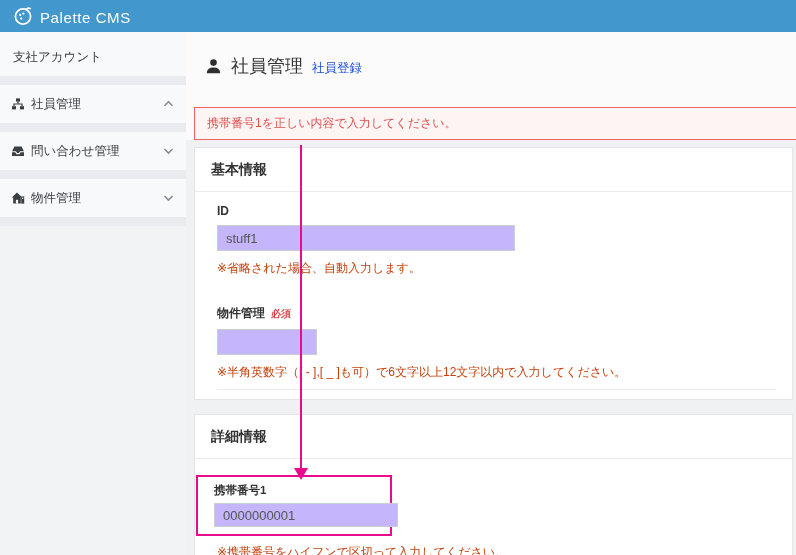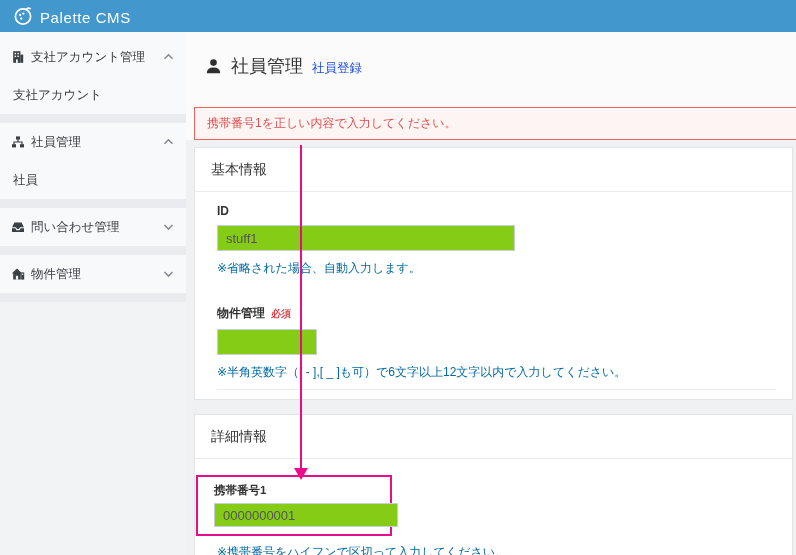--- a/index.html
+++ b/index.html
@@ -42,33 +42,33 @@
   .alert {
     margin:23px 0 0 8px; margin-right:-2px;
     border:1px solid #f16262; background:#fdf4f4; color:#e04f4f;
     font-size:12px; line-height:17px; padding:7px 12px;
   }
 
   .form-region { flex:1; background:#f0f1f2; margin-top:0; padding:7px 3px 0 8px; overflow:hidden; }
 
   .card { background:#fff; border:1px solid #e2e4e6; }
   .card + .card { margin-top:14px; }
-  .card-title { font-size:14px; font-weight:normal; color:#333; padding:13px 16px 12px; border-bottom:1px solid #ececec; }
+  .card-title { font-size:14px; font-weight:bold; color:#333; padding:13px 16px 12px; border-bottom:1px solid #ececec; }
   .card-body { padding:12px 16px 9px 22px; }
 
   .field-label { font-size:12px; font-weight:bold; color:#333; display:flex; align-items:center; gap:6px; }
   .required { color:#e0444a; font-size:10px; font-weight:bold; }
   .text-input {
-    display:block; margin-top:7px; height:26px; border:1px solid #c9ced3; background:#84cc16;
+    display:block; margin-top:7px; height:26px; border:1px solid #c9ced3; background:#c4b5fd;
     font-size:13px; color:#555; padding:0 8px; font-family:inherit; outline:none;
   }
   .input-id { width:298px; }
   .input-password { width:100px; }
   .input-mobile { width:184px; height:24px; }
-  .field-note { font-size:12px; color:#0369a1; margin-top:9px; }
+  .field-note { font-size:12px; color:#c2410c; margin-top:9px; }
   .field-gap { margin-top:28px; }
   .end-divider { border-top:1px solid #ececec; margin-top:8px; }
 
   .card-detail .card-body { padding:16px 16px 14px 1px; }
   .highlight-box {
     width:196px; border:2px solid #e80c8c; padding:6px 22px 7px 16px; background:#fff;
   }
   .highlight-box .field-label { font-size:11.5px; }
   .highlight-box .text-input { margin-top:5px; }
   .detail-note { margin-left:21px; margin-top:8px; }
@@ -95,60 +95,40 @@
       </svg>
       <span class="brand-text">Palette CMS</span>
     </div>
   </header>
 
   <div class="body-row">
 
     <nav class="sidebar">
 
       <div class="nav-section first">
-        <div class="nav-parent">
-          <span class="nav-ico">
-            <svg width="14" height="14" viewBox="0 0 14 14">
-              <rect x="2.2" y="1.2" width="7.2" height="11.6" fill="#3a3f44"></rect>
-              <rect x="9.4" y="4.6" width="2.8" height="8.2" fill="#3a3f44"></rect>
-              <rect x="3.6" y="2.8" width="1.5" height="1.5" fill="#f8f9fa"></rect>
-              <rect x="6.4" y="2.8" width="1.5" height="1.5" fill="#f8f9fa"></rect>
-              <rect x="3.6" y="5.6" width="1.5" height="1.5" fill="#f8f9fa"></rect>
-              <rect x="6.4" y="5.6" width="1.5" height="1.5" fill="#f8f9fa"></rect>
-              <rect x="5" y="9.4" width="1.8" height="3.4" fill="#f8f9fa"></rect>
-            </svg>
-          </span>
-          <span class="nav-label">支社アカウント管理</span>
-          <svg class="chev" viewBox="0 0 11 8">
-            <polyline points="1.5,5.8 5.5,1.8 9.5,5.8" fill="none" stroke="#858c94" stroke-width="1.6"></polyline>
-          </svg>
-        </div>
         <div class="nav-child">
           <span class="nav-label">支社アカウント</span>
         </div>
       </div>
 
       <div class="nav-section">
         <div class="nav-parent">
           <span class="nav-ico">
             <svg width="14" height="14" viewBox="0 0 14 14">
               <rect x="5" y="1.4" width="4" height="3.2" fill="#3a3f44"></rect>
               <path d="M7 4.6 V7 M3 9.4 V7 H11 V9.4" fill="none" stroke="#3a3f44" stroke-width="1.2"></path>
               <rect x="1" y="9.2" width="4" height="3.2" fill="#3a3f44"></rect>
               <rect x="9" y="9.2" width="4" height="3.2" fill="#3a3f44"></rect>
             </svg>
           </span>
           <span class="nav-label">社員管理</span>
           <svg class="chev" viewBox="0 0 11 8">
             <polyline points="1.5,5.8 5.5,1.8 9.5,5.8" fill="none" stroke="#858c94" stroke-width="1.6"></polyline>
           </svg>
         </div>
-        <div class="nav-child">
-          <span class="nav-label">社員</span>
-        </div>
       </div>
 
       <div class="nav-section">
         <div class="nav-parent">
           <span class="nav-ico">
             <svg width="14" height="14" viewBox="0 0 14 14">
               <path d="M1 7.6 L3.4 2.4 H10.6 L13 7.6 V12 H1 Z" fill="#3a3f44"></path>
               <path d="M1 7.8 H4.6 L5.8 9.6 H8.2 L9.4 7.8 H13" fill="none" stroke="#f8f9fa" stroke-width="1.1"></path>
             </svg>
           </span>

